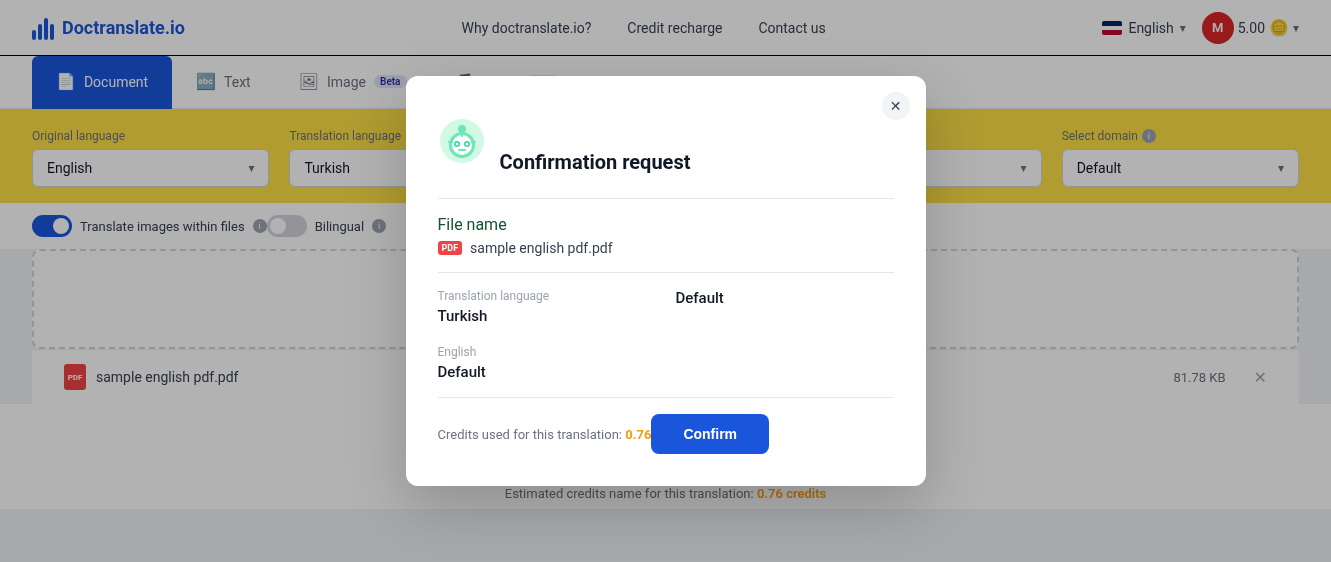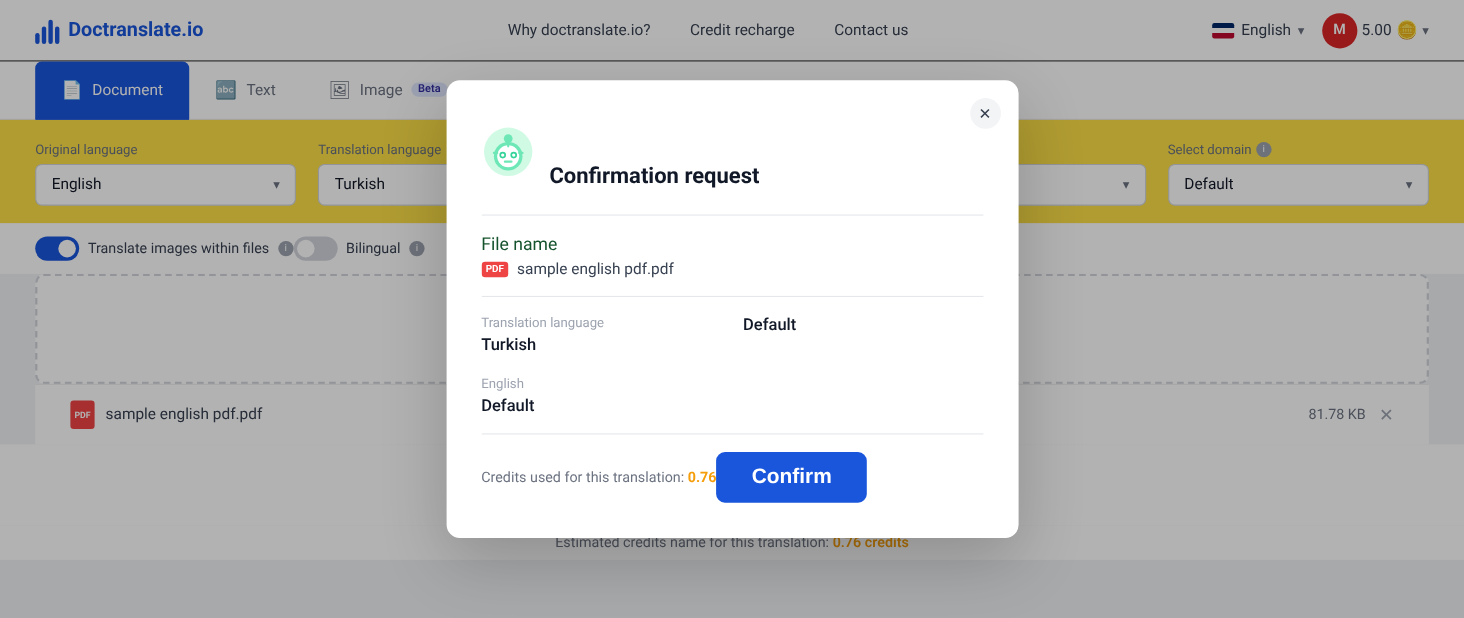--- a/index.html
+++ b/index.html
@@ -245,21 +245,21 @@
       display: flex;
       align-items: center;
       justify-content: center;
       color: white;
       font-size: 8px;
       font-weight: 700;
     }
     .file-right {
       display: flex;
       align-items: center;
-      gap: 12px;
+      gap: 28px;
       font-size: 13px;
       color: #6b7280;
     }
     .close-btn {
       cursor: pointer;
       color: #9ca3af;
       font-size: 16px;
     }
 
     
@@ -400,21 +400,21 @@
     .credits-amount {
       color: #f59e0b;
       font-weight: 700;
     }
     .confirm-btn {
       background: #1a56db;
       color: white;
       border: none;
       border-radius: 8px;
       padding: 12px 32px;
-      font-size: 19px;
+      font-size: 14px;
       font-weight: 600;
       cursor: pointer;
     }
 
     
     .logo-lines {
       display: flex;
       gap: 2px;
       align-items: flex-end;
       height: 24px;

